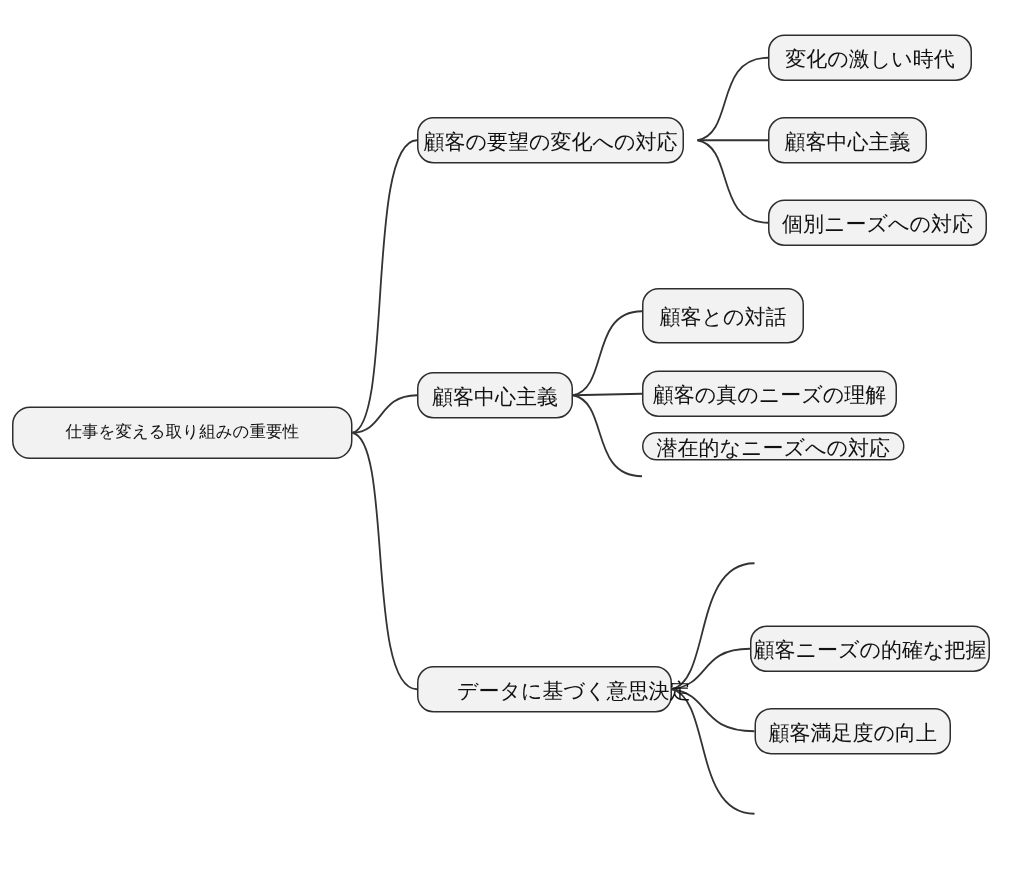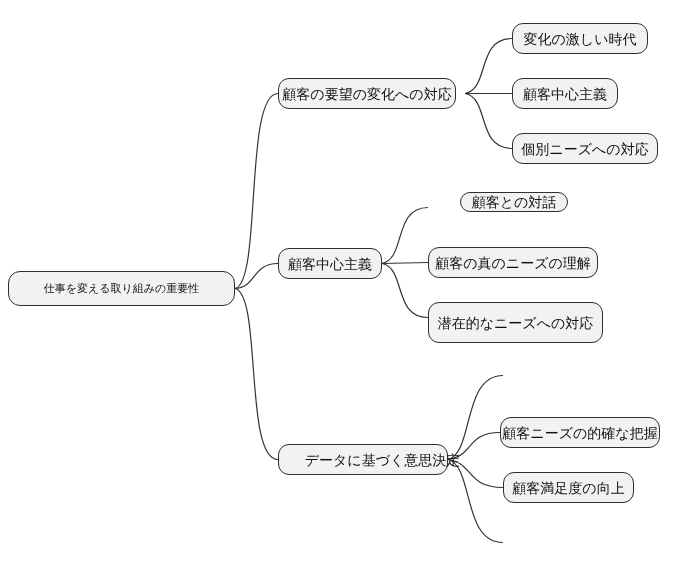--- a/index.html
+++ b/index.html
@@ -74,20 +74,20 @@
   <div class="node root" style="left:8px; top:271px; width:227px; height:35px;">仕事を変える取り組みの重要性</div>
 
   <div class="node" style="left:278px; top:78px; width:178px; height:31px;">顧客の要望の変化への対応</div>
   <div class="node" style="left:278px; top:248px; width:104px; height:31px;">顧客中心主義</div>
   <div class="node" style="left:278px; top:444px; width:170px; height:31px;padding-left:39px;">データに基づく意思決定</div>
 
   <div class="node" style="left:512px; top:23px; width:136px; height:31px;">変化の激しい時代</div>
   <div class="node" style="left:512px; top:78px; width:106px; height:31px;">顧客中心主義</div>
   <div class="node" style="left:512px; top:133px; width:146px; height:31px;">個別ニーズへの対応</div>
 
-  <div class="node" style="left:428px; top:192px; width:108px; height:20px;margin-left:32px;">顧客との対話</div>
+  <div class="node" style="left:428px; top:192px; width:108px; height:37px;">顧客との対話</div>
   <div class="node" style="left:428px; top:247px; width:170px; height:31px;">顧客の真のニーズの理解</div>
-  <div class="node" style="left:428px; top:302px; width:175px; height:41px;">潜在的なニーズへの対応</div>
+  <div class="node" style="left:428px; top:288px; width:175px; height:19px;">潜在的なニーズへの対応</div>
 
   <div class="node" style="left:500px; top:417px; width:160px; height:31px;">顧客ニーズの的確な把握</div>
   <div class="node" style="left:503px; top:472px; width:131px; height:31px;">顧客満足度の向上</div>
 
 </div>
 
 </body></html>

